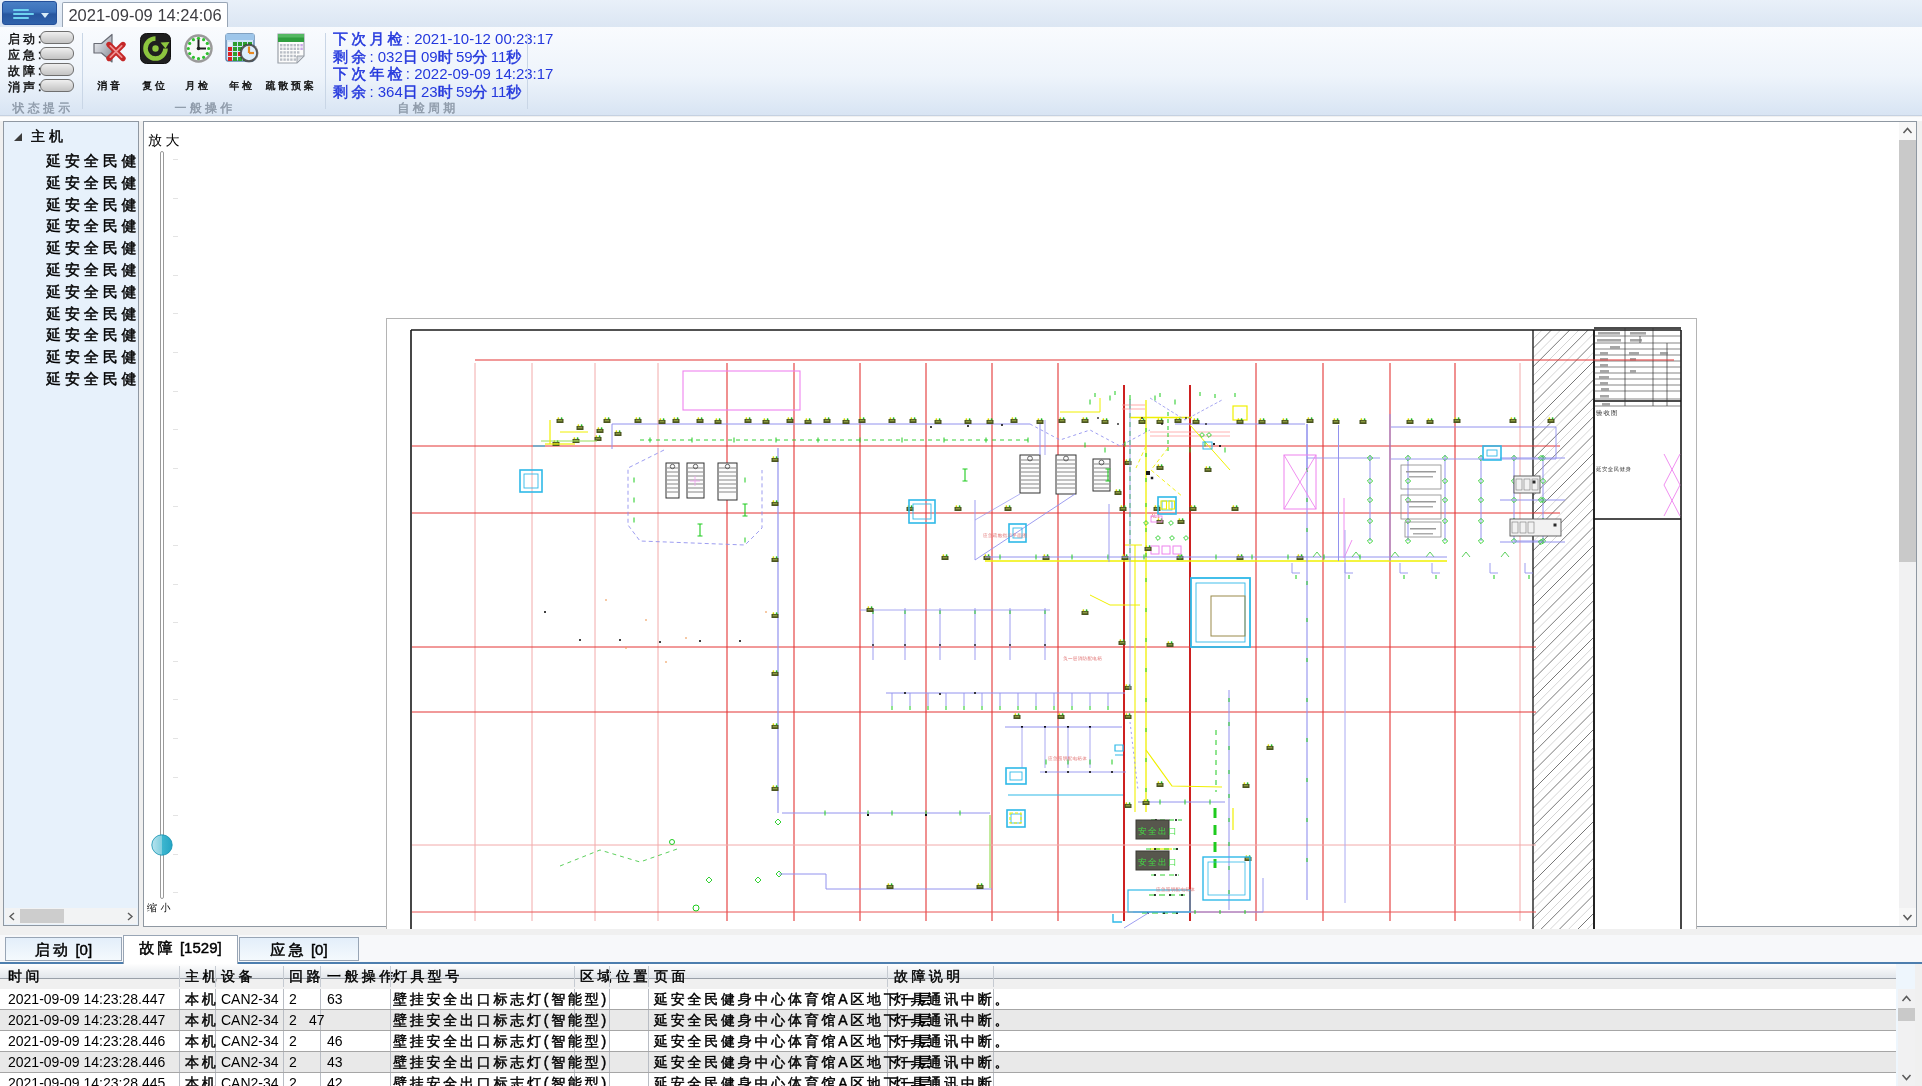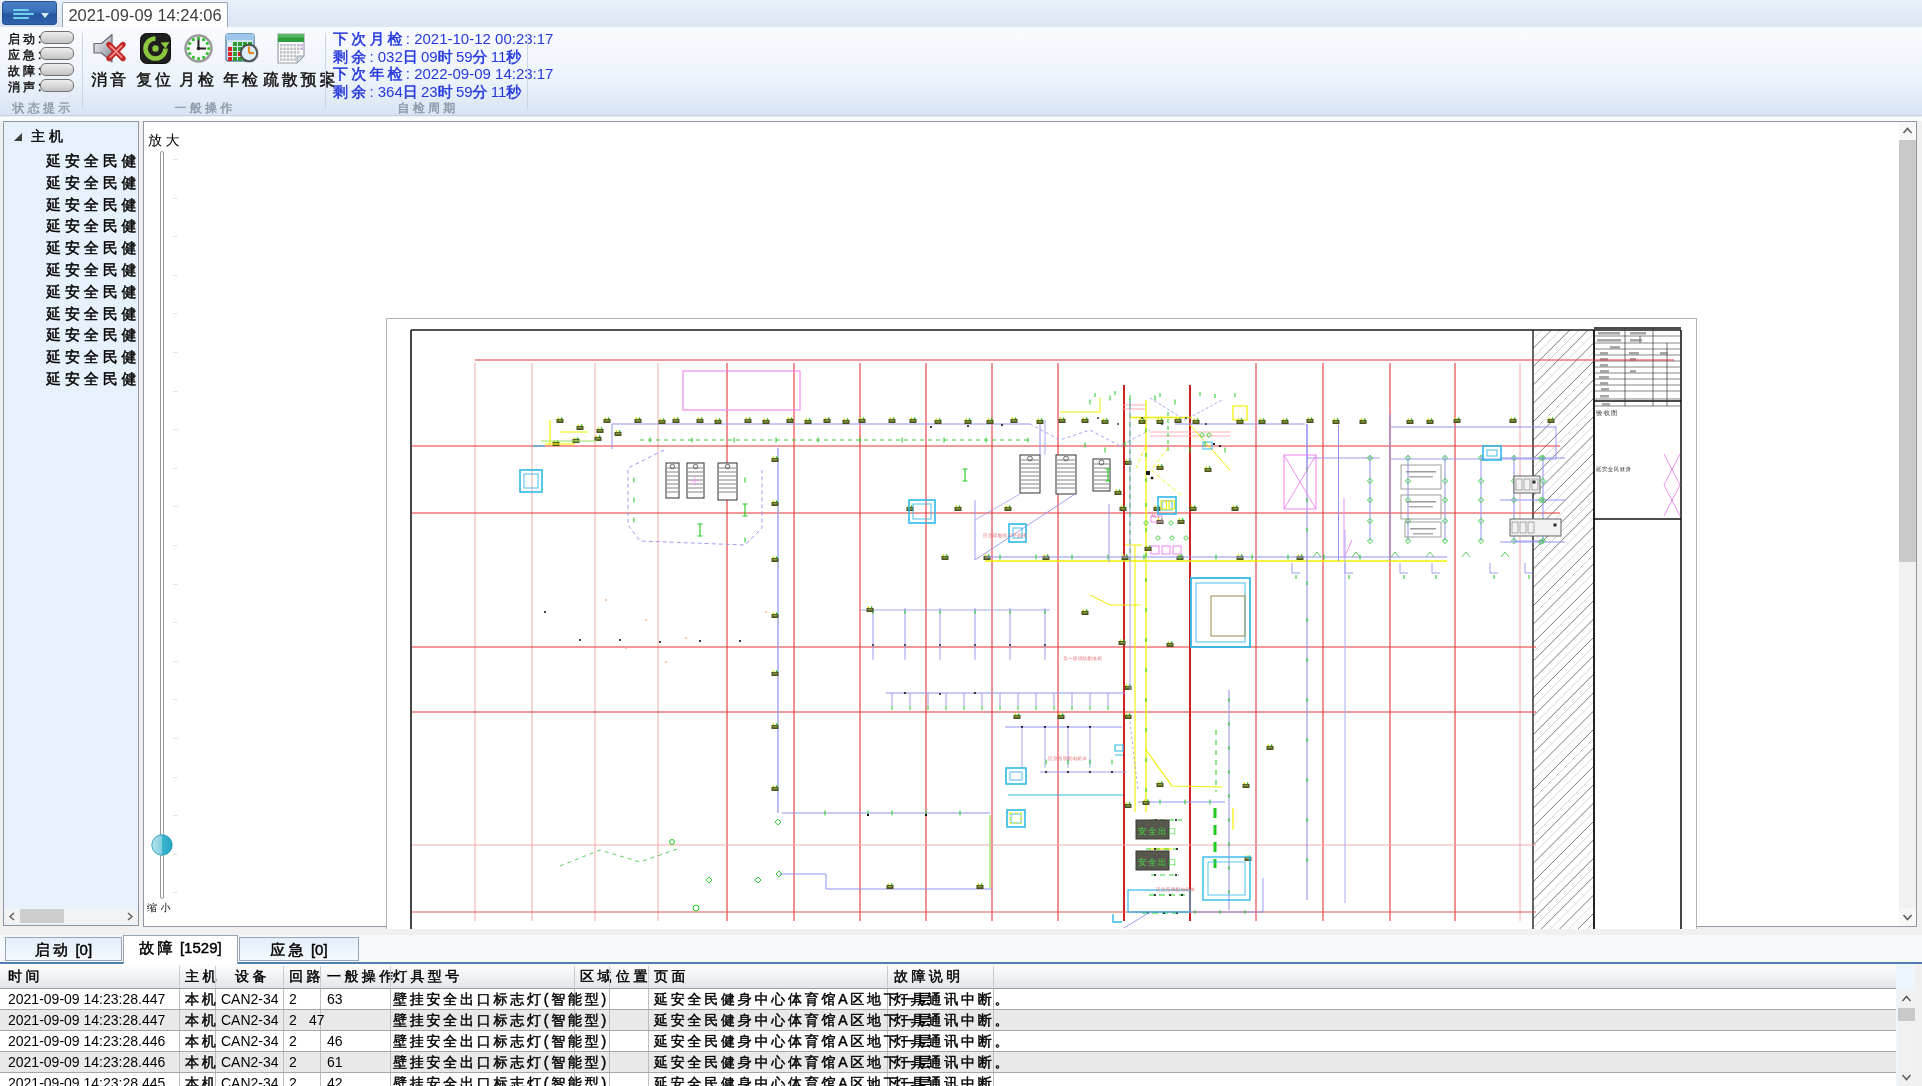--- a/index.html
+++ b/index.html
@@ -17,39 +17,39 @@
 #toptab{position:absolute;left:62px;top:2px;width:166px;height:25px;background:#fff;border:1px solid #98a5b5;border-bottom:none;
  border-radius:2px 2px 0 0;color:#3d3d42;font-size:16.5px;text-align:center;line-height:24px}
 
 #ribbon{position:absolute;left:0;top:27px;width:1922px;height:89px;background:linear-gradient(#f9fbfe 0%,#eef4fb 55%,#dde8f5 90%,#d8e4f3 100%);border-bottom:1px solid #c5d1e1}
 .gsep{position:absolute;top:6px;width:1px;height:76px;background:#c9d6e6}
 .glabel{position:absolute;top:73px;font-size:12px;color:#8e9aa9;letter-spacing:3.2px;text-align:center}
 .stlab{position:absolute;left:8px;font-size:12px;color:#111;letter-spacing:3px;white-space:nowrap}
 .pill{position:absolute;left:40px;width:34px;height:13px;border:1px solid #6f6f6f;border-radius:6px;background:linear-gradient(#efefef,#c3c3c3)}
 .btn{position:absolute;top:4px;width:44px;text-align:center}
 .btn .ic{display:block;margin:2px auto 0}
-.btn .tx{display:block;margin-top:6px;font-size:16px;color:#111;letter-spacing:2.8px;white-space:nowrap}
+.btn .tx{display:block;margin-top:15px;font-size:10px;color:#111;letter-spacing:2.8px;white-space:nowrap}
 #selfchk{position:absolute;left:333px;top:3px;font-size:15px;color:#2438dd;line-height:17.6px;white-space:nowrap}
 
 #tree{position:absolute;left:3px;top:121px;width:136px;height:805px;background:#e7f1fb;border:1px solid #8f98a2}
 #tree .root{position:absolute;left:27px;top:6px;font-size:14px;letter-spacing:4px;color:#000}
 #tree .it{position:absolute;left:42px;font-size:15px;letter-spacing:3.9px;color:#000;white-space:nowrap;overflow:hidden;width:92px}
 #treesb{position:absolute;left:1px;bottom:1px;width:132px;height:16px;background:#f2f3f4}
 #treesb .th{position:absolute;left:15px;top:1px;width:44px;height:14px;background:#cdcdcd}
 #canvas{position:absolute;left:143px;top:121px;width:1774px;height:806px;background:#fff;border:1px solid #8f98a2}
 #vsb{position:absolute;right:1px;top:1px;width:17px;height:804px;background:#f1f1f2}
 #vsb .th{position:absolute;left:0;top:19px;width:17px;height:422px;background:#c9c9c9}
 .sbarrow{position:absolute;left:0;width:17px;height:18px;background:#f7f7f7;color:#5a5a5a}
 
 #btabs{position:absolute;left:0px;top:935px;width:1922px;height:27px;background:#f7f8fa}
 .btab{position:absolute;top:2px;height:24px;border:1px solid #98a5b5;background:linear-gradient(#e3eefa,#f4f9fd);
  font-size:15px;text-align:center;padding-top:3px;color:#000}
 .btab.act{top:0;height:29px;background:#fff;border-bottom:none;z-index:3}
 #bluebar{position:absolute;left:0;top:962px;width:1922px;height:2px;background:#4d7eae;z-index:1}
-#thead{position:absolute;left:0;top:964px;width:1896px;height:25px;background:linear-gradient(#fefefe,#e2e6eb);border-bottom:1px solid #9aa0a8}
+#thead{position:absolute;left:0;top:964px;width:1896px;height:15px;background:linear-gradient(#fefefe,#e2e6eb);border-bottom:1px solid #9aa0a8}
 #thead .hc{position:absolute;top:4px;font-size:14px;letter-spacing:3.4px;color:#000;white-space:nowrap}
 #thead .hs{position:absolute;top:2px;width:1px;height:21px;background:#c6cbd2}
 .trow{position:absolute;left:0;width:1896px;height:21px;border-bottom:1px solid #a6a6a6;font-size:14px;color:#000}
 .trow .c{position:absolute;top:2px;white-space:nowrap}
 .trow .vs{position:absolute;top:0;width:1px;height:20px;background:#b9bdc4}
 #tvsb{position:absolute;left:1896px;top:964px;width:19px;height:122px;background:#eef6fd}
 #tvsb .tr{position:absolute;left:2px;top:25px;width:17px;height:97px;background:#f1f1f2}
 #tvsb .th{position:absolute;left:2px;top:44px;width:17px;height:13px;background:#c9c9c9}
 .cjr{letter-spacing:2.75px}
 </style></head><body>
@@ -1253,21 +1253,21 @@
   </div>
 <div id="btabs">
     <div class="btab" style="left:5px;width:117px"><span class="ck">启动</span> [0]</div>
     <div class="btab act" style="left:123px;width:115px"><span class="ck">故障</span> [1529]</div>
     <div class="btab" style="left:239px;width:120px"><span class="ck">应急</span> [0]</div>
   </div>
 <div id="bluebar"></div>
 <div id="thead">
     <div class="hc" style="left:8px">时间</div>
     <div class="hc" style="left:185px">主机</div>
-    <div class="hc" style="left:235px">设备</div>
+    <div class="hc" style="left:221px">设备</div>
     <div class="hc" style="left:289px">回路</div>
     <div class="hc" style="left:327px">一般操作</div>
     <div class="hc" style="left:393px">灯具型号</div>
     <div class="hc" style="left:580px">区域</div>
     <div class="hc" style="left:616px">位置</div>
     <div class="hc" style="left:654px">页面</div>
     <div class="hc" style="left:894px">故障说明</div>
     <div class="hs" style="left:179px"></div>
     <div class="hs" style="left:215px"></div>
     <div class="hs" style="left:283px"></div>
@@ -1347,21 +1347,21 @@
     <div class="vs" style="left:390px"></div>
     <div class="vs" style="left:574px"></div>
     <div class="vs" style="left:609px"></div>
     <div class="vs" style="left:648px"></div>
     <div class="vs" style="left:887px"></div>
     <div class="vs" style="left:993px"></div>
     <div class="c" style="left:8px">2021-09-09 14:23:28.446</div>
     <div class="c cjr" style="left:185px">本机</div>
     <div class="c" style="left:221px">CAN2-34</div>
     <div class="c" style="left:289px">2</div>
-    <div class="c" style="left:327px">61</div>
+    <div class="c" style="left:327px">43</div>
     <div class="c cjr" style="left:393px">壁挂安全出口标志灯(智能型)</div>
     <div class="c cjr" style="left:654px">延安全民健身中心体育馆A区地下一层</div>
     <div class="c cjr" style="left:894px">灯具通讯中断。</div>
   </div>
 <div class="trow" style="top:1073px;background:#ffffff">
     <div class="vs" style="left:179px"></div>
     <div class="vs" style="left:215px"></div>
     <div class="vs" style="left:283px"></div>
     <div class="vs" style="left:320px"></div>
     <div class="vs" style="left:390px"></div>

